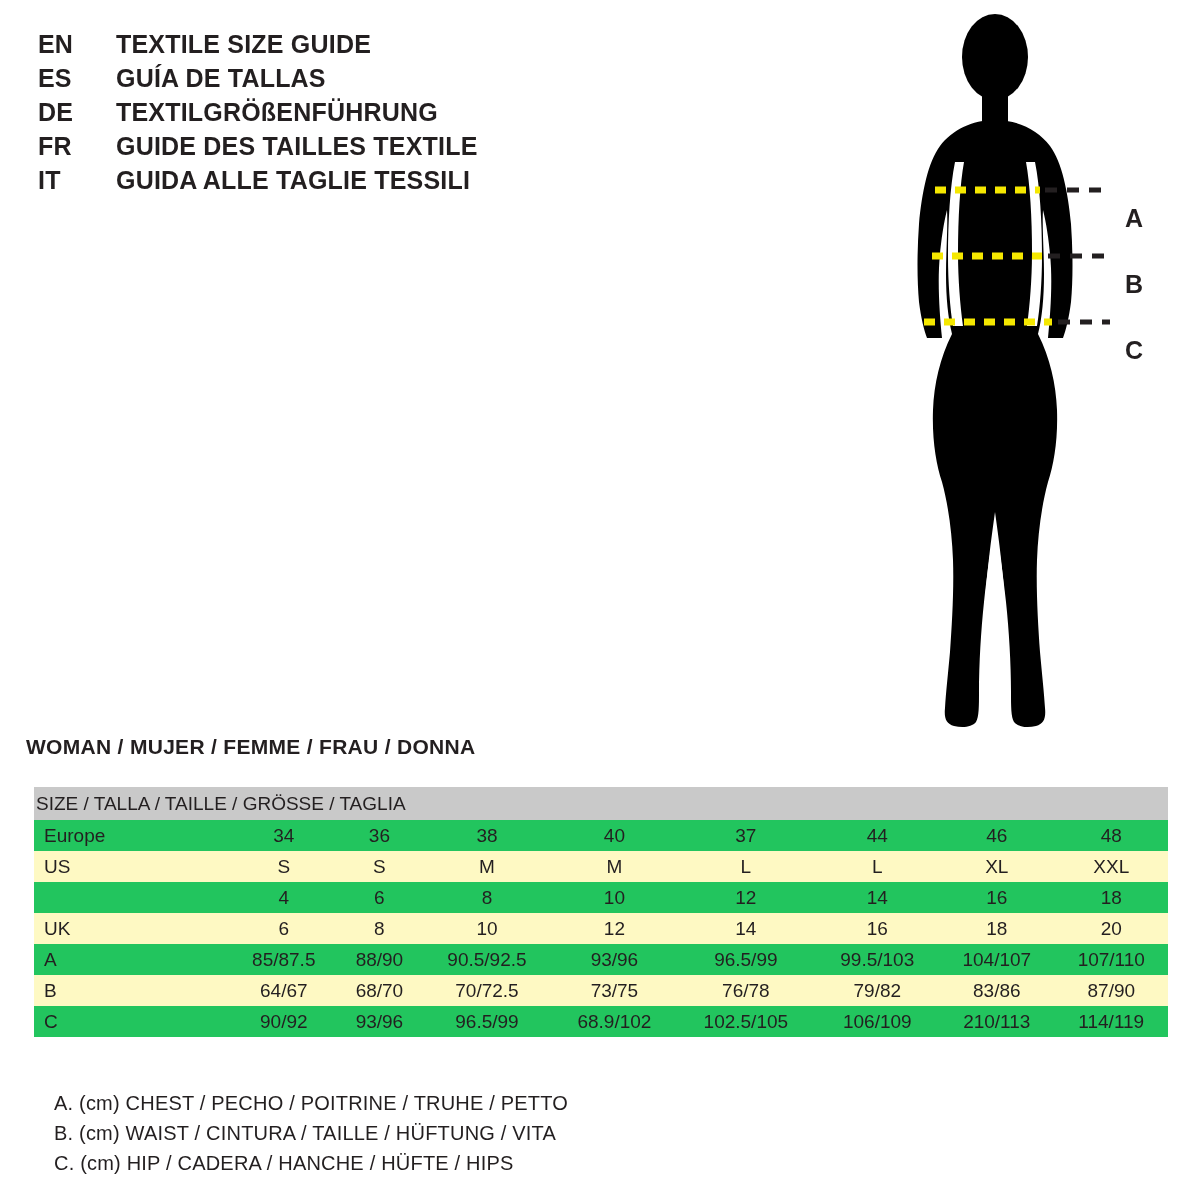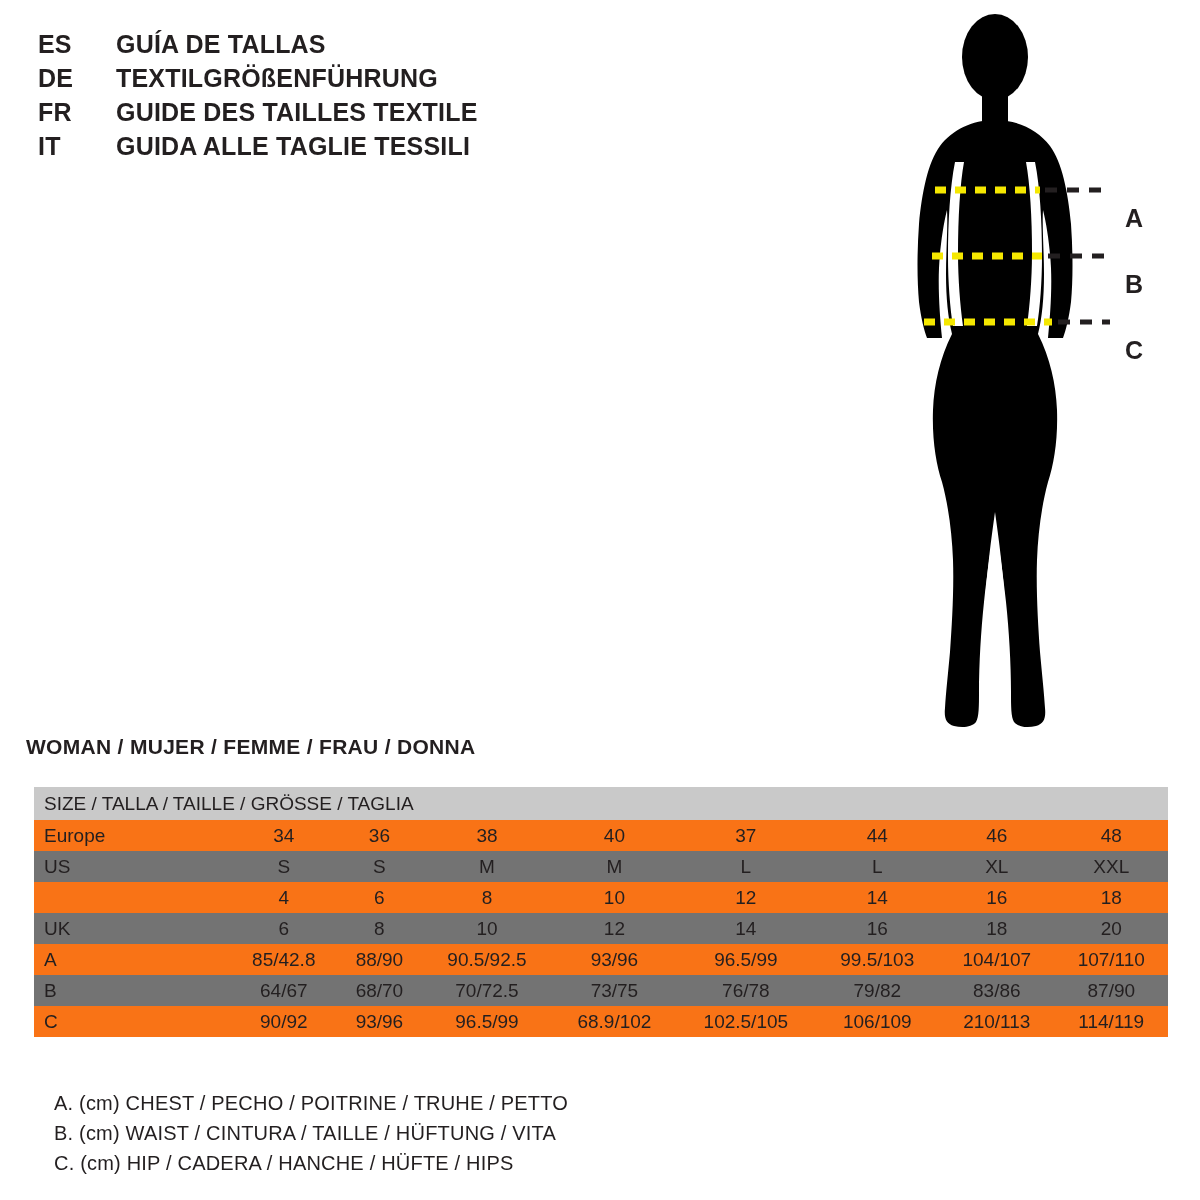--- a/index.html
+++ b/index.html
@@ -90,26 +90,26 @@
     white-space: nowrap;
   }
   table.size-table td.rowhead {
     text-align: left;
     padding-left: 10px;
     width: 182px;
   }
   tr.head-row td {
     background: #c9c9c9;
     text-align: left;
-    padding-left: 10px;
+    padding-left: 2px;
     font-weight: normal;
     height: 33px;
   }
-  tr.shade td { background: #737373; }
-  tr.plain td { background: #f97316; }
+  tr.shade td { background: #fef9c3; }
+  tr.plain td { background: #22c55e; }
 
   
   .footnotes {
     position: absolute;
     left: 38px;
     top: 1088px;
     width: 800px;
   }
   .footnote {
     font-size: 20px;
@@ -118,20 +118,24 @@
     white-space: nowrap;
     margin-left: 16px;
   }
 </style>
 </head>
 <body>
 
 <div class="page">
 
   <div class="lang-block">
+    <div class="lang-row">
+      <span class="lang-code">EN</span>
+      <span class="lang-text">TEXTILE SIZE GUIDE</span>
+    </div>
     <div class="lang-row">
       <span class="lang-code">ES</span>
       <span class="lang-text">GUÍA DE TALLAS</span>
     </div>
     <div class="lang-row">
       <span class="lang-code">DE</span>
       <span class="lang-text">TEXTILGRÖßENFÜHRUNG</span>
     </div>
     <div class="lang-row">
       <span class="lang-code">FR</span>
@@ -268,21 +272,21 @@
         <td>10</td>
         <td>12</td>
         <td>14</td>
         <td>16</td>
         <td>18</td>
         <td>20</td>
       </tr>
 
       <tr class="plain">
         <td class="rowhead">A</td>
-        <td>85/42.8</td>
+        <td>85/87.5</td>
         <td>88/90</td>
         <td>90.5/92.5</td>
         <td>93/96</td>
         <td>96.5/99</td>
         <td>99.5/103</td>
         <td>104/107</td>
         <td>107/110</td>
       </tr>
 
       <tr class="shade">

